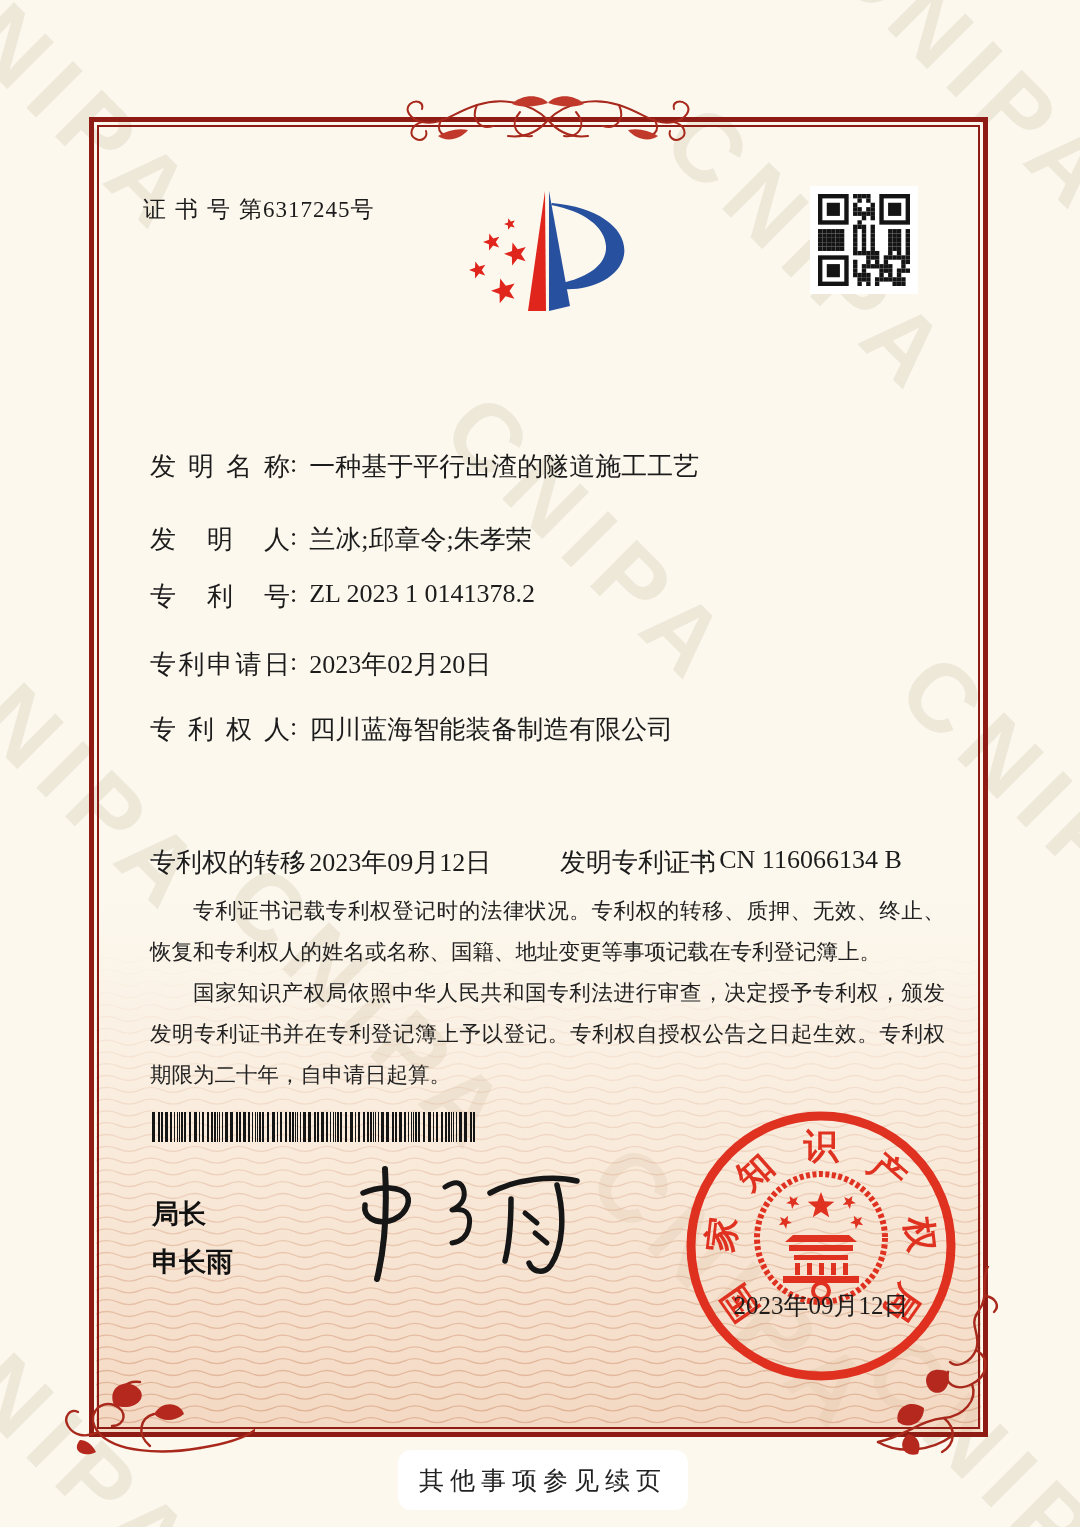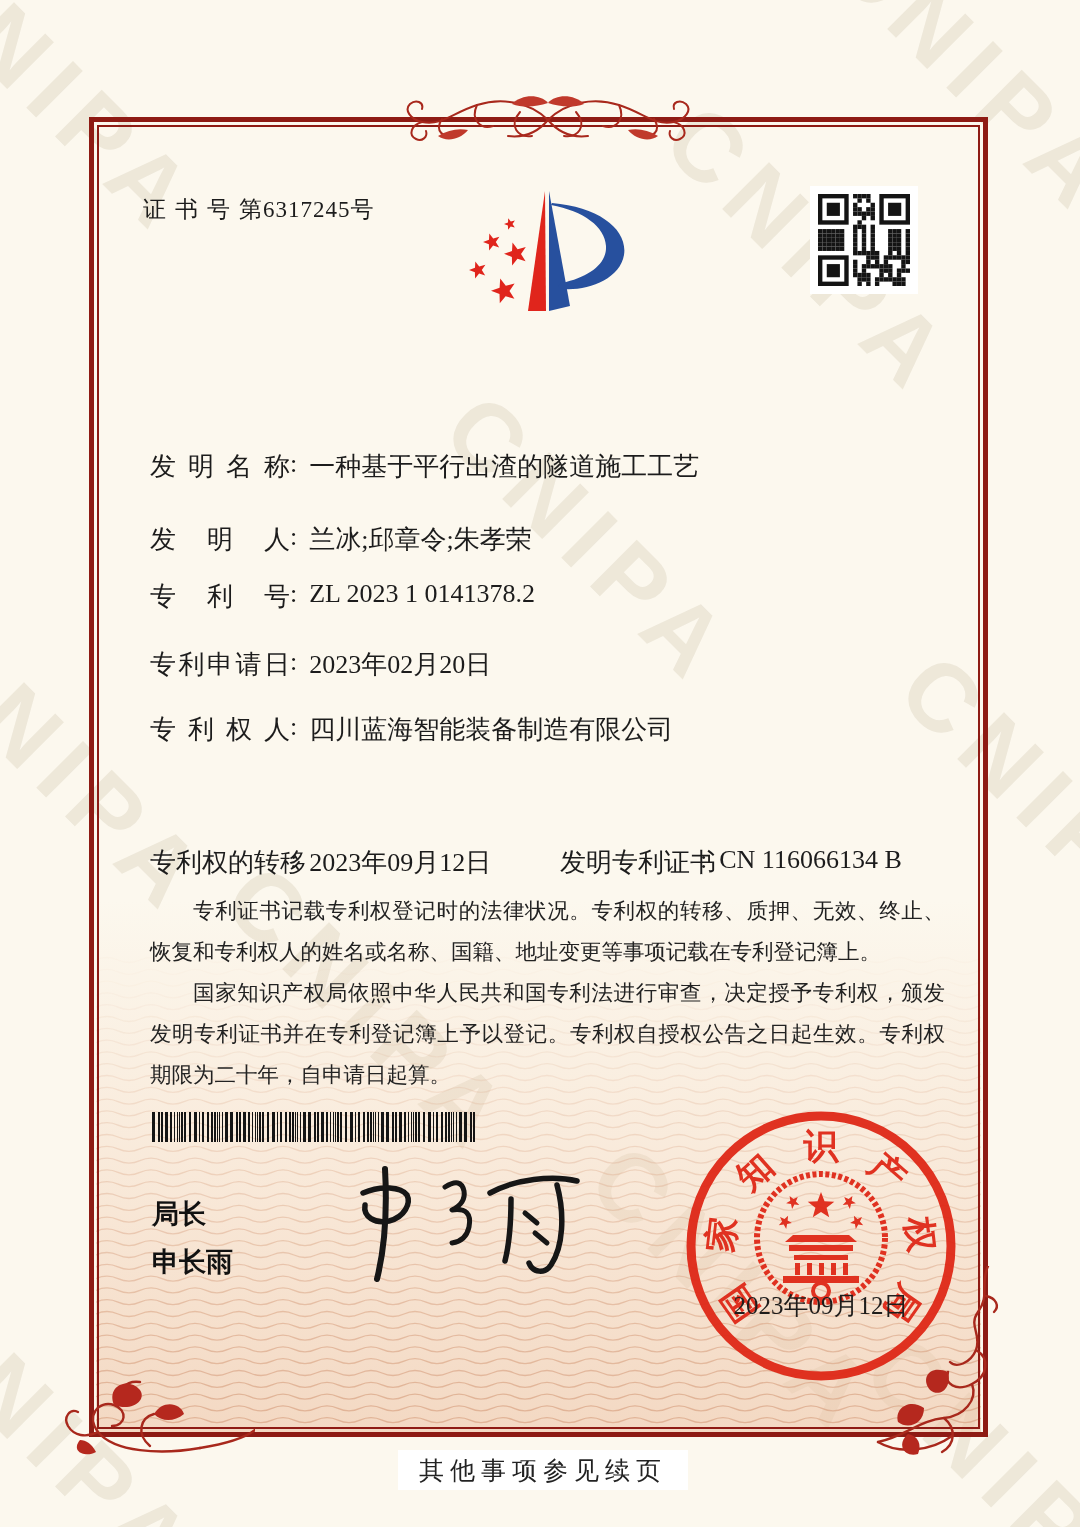--- a/index.html
+++ b/index.html
@@ -49,22 +49,22 @@
   #barcode{position:absolute;left:152px;top:1112px;height:30px;font-size:0;}
   #barcode i{display:inline-block;height:30px;background:#141414;}
 
   .director{position:absolute;left:152px;font-family:"Liberation Sans","DejaVu Sans",sans-serif;
             font-weight:bold;font-size:27px;color:#111;}
   #sig{position:absolute;left:285px;top:1155px;}
 
   #seal{position:absolute;left:681px;top:1106px;opacity:0.94;}
 
   .page-num{position:absolute;left:0;top:1394px;width:1080px;text-align:center;font-size:21px;letter-spacing:4px;}
-  .cont-box{position:absolute;left:398px;top:1450px;width:290px;height:40px;background:#ffffff;
-            display:flex;align-items:center;justify-content:center;}
+  .cont-box{position:absolute;left:398px;top:1450px;width:290px;height:60px;background:#ffffff;
+            display:flex;align-items:center;justify-content:center;border-radius:13px;}
   .cont-box span{font-size:25px;letter-spacing:6px;color:#222;}
 
   .flourish{position:absolute;z-index:5;pointer-events:none;}
 </style>
 </head>
 <body>
 
 <div class="page">
 
   <div id="wm-layer">

